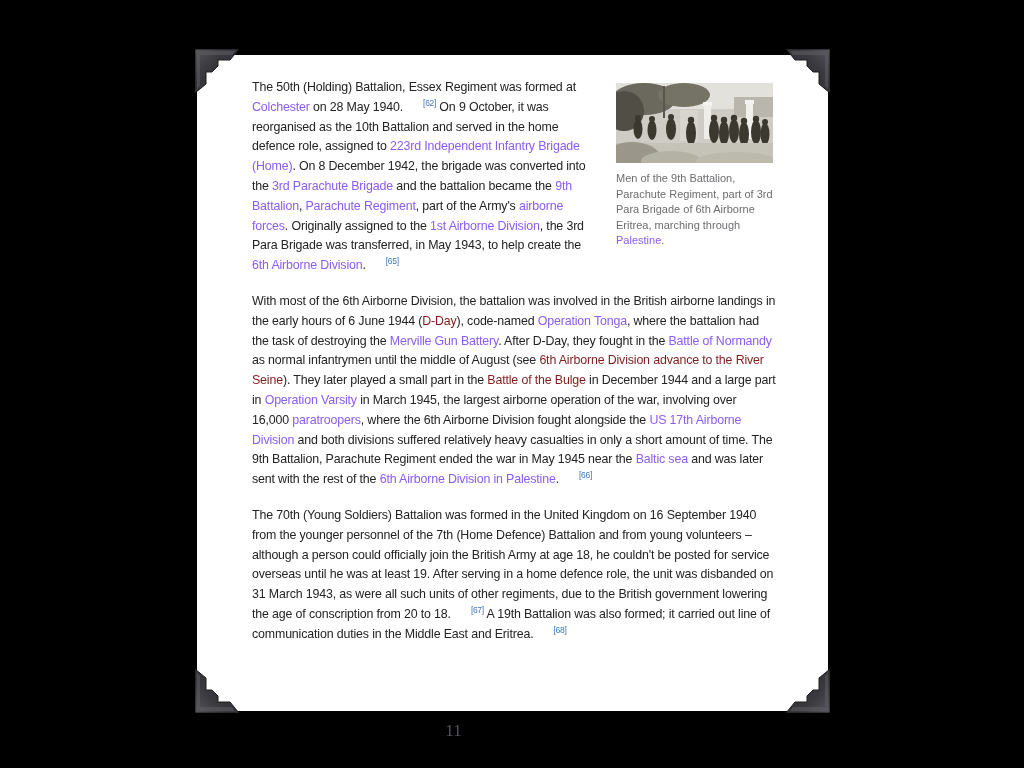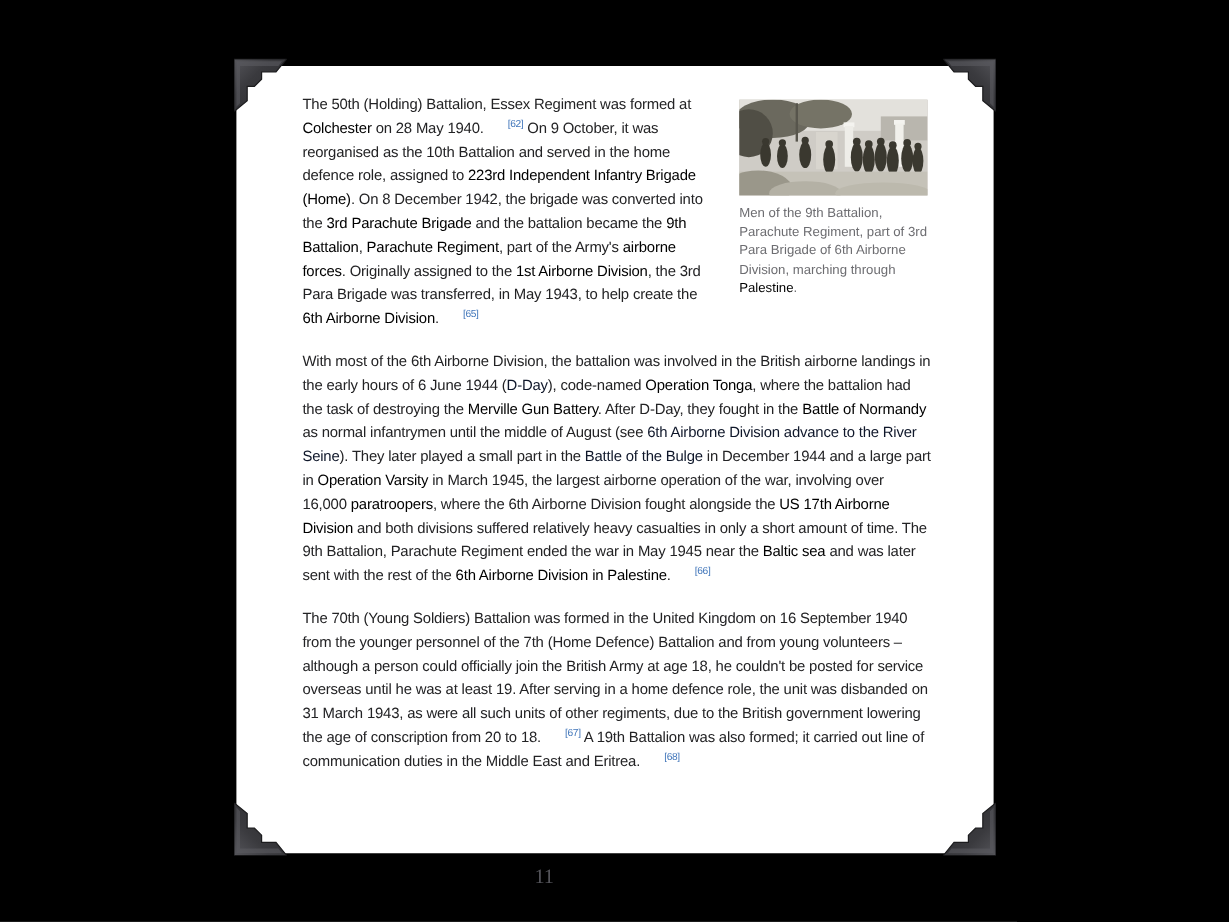--- a/index.html
+++ b/index.html
@@ -3,22 +3,22 @@
 <meta charset="utf-8">
 <style>
   html,body{margin:0;padding:0;background:#000;}
   .stage{position:relative;width:1024px;height:768px;background:#000;overflow:hidden;
          font-family:"Liberation Sans", sans-serif;}
   .paper{position:absolute;left:197px;top:55px;width:631px;height:656px;
          background:#ffffff;border-radius:2px;overflow:hidden;}
   .content{position:absolute;left:55px;top:23px;width:524px;
            font-size:12.4px;line-height:19.8px;letter-spacing:-0.15px;color:#232325;}
   .content p{margin:0 0 16px 0;}
-  .link{color:#000000;cursor:pointer;}
-  .link.visited{color:#0f172a;text-align:center;}
+  .link{color:#8b5cf6;cursor:pointer;}
+  .link.visited{color:#7f1d1d;text-align:center;}
   sup.ref{color:#4176ba;font-size:8.5px;line-height:0;letter-spacing:-0.3px;cursor:pointer;padding-left:20px;}
   figure{float:right;width:160px;margin:5px 0 10px 18px;}
   .photo-frame{width:157px;height:80px;overflow:hidden;background:#cfccc6;}
   figcaption{margin-top:8px;font-size:11px;line-height:15.5px;letter-spacing:0;color:#6d6d71;}
   .corner{position:absolute;width:44px;height:44px;z-index:5;}
   .corner.tl{left:195px;top:49px;}
   .corner.tr{left:786px;top:49px;transform:scaleX(-1);}
   .corner.bl{left:195px;top:669px;transform:scaleY(-1);}
   .corner.br{left:786px;top:669px;transform:scale(-1,-1);}
   .page-number{position:absolute;left:0;top:721px;width:907px;text-align:center;
@@ -78,21 +78,21 @@
                 <circle cx="140" cy="36" r="3.2"></circle>
               <ellipse cx="149" cy="51" rx="4.5" ry="11"></ellipse>
                 <circle cx="149" cy="39" r="3"></circle>
             </g>
             <rect x="0" y="60" width="157" height="20" fill="#c5c2b8"></rect>
             <ellipse cx="16" cy="74" rx="28" ry="15" fill="#9a978a"></ellipse>
             <ellipse cx="55" cy="78" rx="30" ry="10" fill="#b4b1a5"></ellipse>
             <ellipse cx="120" cy="78" rx="40" ry="9" fill="#bcb9ad"></ellipse>
           </svg>
         </div>
-        <figcaption><span>Men of the 9th Battalion, Parachute Regiment, part of 3rd Para Brigade of 6th Airborne Division, marching through </span><span class="link">Palestine</span><span>.</span></figcaption>
+        <figcaption><span>Men of the 9th Battalion, Parachute Regiment, part of 3rd Para Brigade of 6th Airborne Eritrea, marching through </span><span class="link">Palestine</span><span>.</span></figcaption>
       </figure>
 
       <p><span>The 50th (Holding) Battalion, Essex Regiment was formed at </span><span class="link">Colchester</span><span> on 28 May 1940.</span><sup class="ref">[62]</sup><span> On 9 October, it was reorganised as the 10th Battalion and served in the home defence role, assigned to </span><span class="link">223rd Independent Infantry Brigade (Home)</span><span>. On 8 December 1942, the brigade was converted into the </span><span class="link">3rd Parachute Brigade</span><span> and the battalion became the </span><span class="link">9th Battalion</span><span>, </span><span class="link">Parachute Regiment</span><span>, part of the Army's </span><span class="link">airborne forces</span><span>. Originally assigned to the </span><span class="link">1st Airborne Division</span><span>, the 3rd Para Brigade was transferred, in May 1943, to help create the </span><span class="link">6th Airborne Division</span><span>.</span><sup class="ref">[65]</sup></p>
       <p><span>With most of the 6th Airborne Division, the battalion was involved in the British airborne landings in the early hours of 6 June 1944 (</span><span class="link visited">D-Day</span><span>), code-named </span><span class="link">Operation Tonga</span><span>, where the battalion had the task of destroying the </span><span class="link">Merville Gun Battery</span><span>. After D-Day, they fought in the </span><span class="link">Battle of Normandy</span><span> as normal infantrymen until the middle of August (see </span><span class="link visited">6th Airborne Division advance to the River Seine</span><span>). They later played a small part in the </span><span class="link visited">Battle of the Bulge</span><span> in December 1944 and a large part in </span><span class="link">Operation Varsity</span><span> in March 1945, the largest airborne operation of the war, involving over 16,000 </span><span class="link">paratroopers</span><span>, where the 6th Airborne Division fought alongside the </span><span class="link">US 17th Airborne Division</span><span> and both divisions suffered relatively heavy casualties in only a short amount of time. The 9th Battalion, Parachute Regiment ended the war in May 1945 near the </span><span class="link">Baltic sea</span><span> and was later sent with the rest of the </span><span class="link">6th Airborne Division in Palestine</span><span>.</span><sup class="ref">[66]</sup></p>
       <p><span>The 70th (Young Soldiers) Battalion was formed in the United Kingdom on 16 September 1940 from the younger personnel of the 7th (Home Defence) Battalion and from young volunteers – although a person could officially join the British Army at age 18, he couldn't be posted for service overseas until he was at least 19. After serving in a home defence role, the unit was disbanded on 31 March 1943, as were all such units of other regiments, due to the British government lowering the age of conscription from 20 to 18.</span><sup class="ref">[67]</sup><span> A 19th Battalion was also formed; it carried out line of communication duties in the Middle East and Eritrea.</span><sup class="ref">[68]</sup></p>
     </div>
   </div>
 
   <svg class="corner tl" viewBox="0 0 44 44">
     <polygon points="0,0 44,0 35,11 23,11 23,17 17,23 11,23 11,35 0,44" fill="url(#cornerGrad)" stroke="#1c1c1e" stroke-width="1"></polygon>

